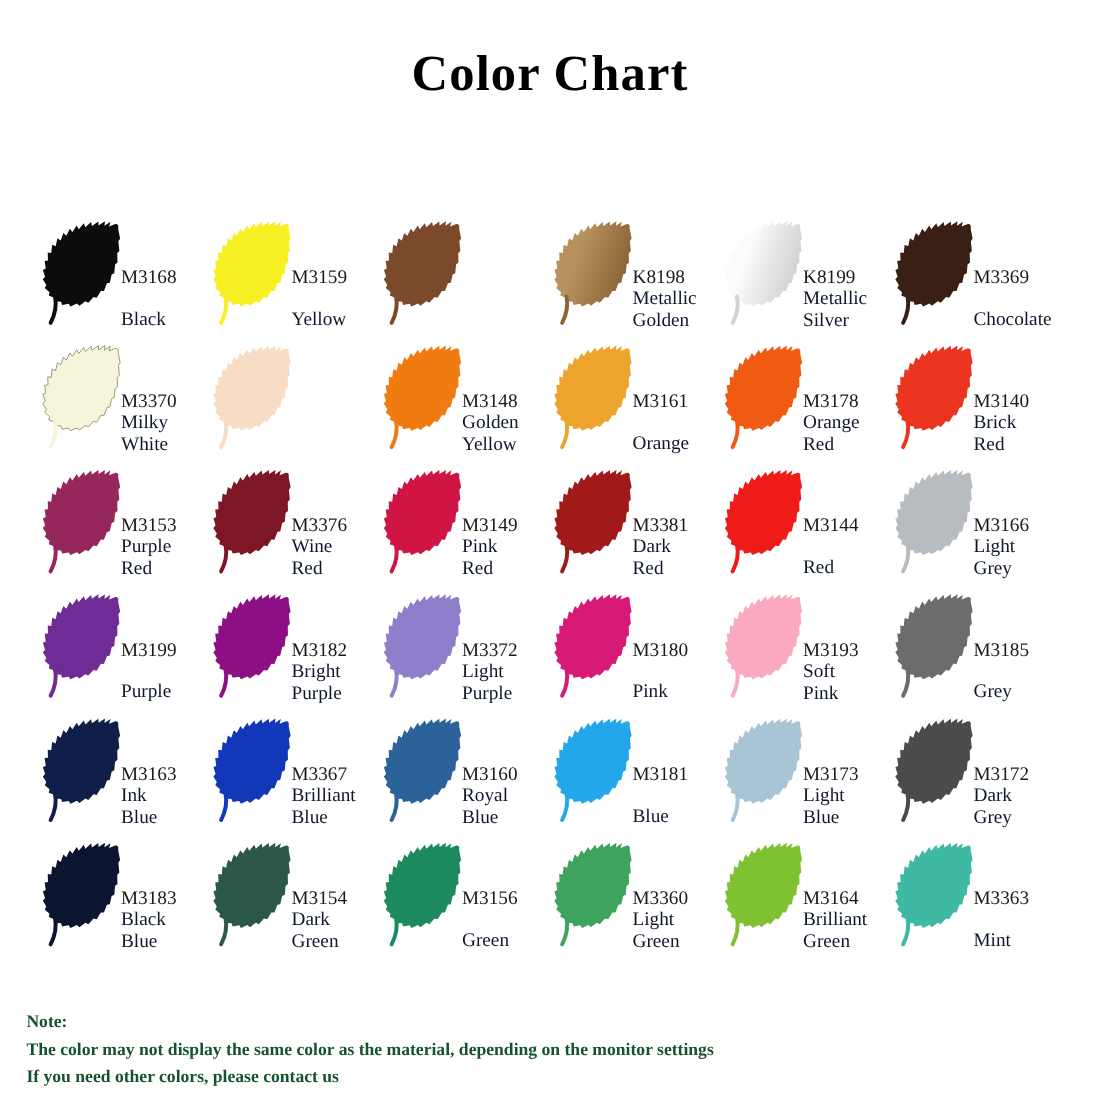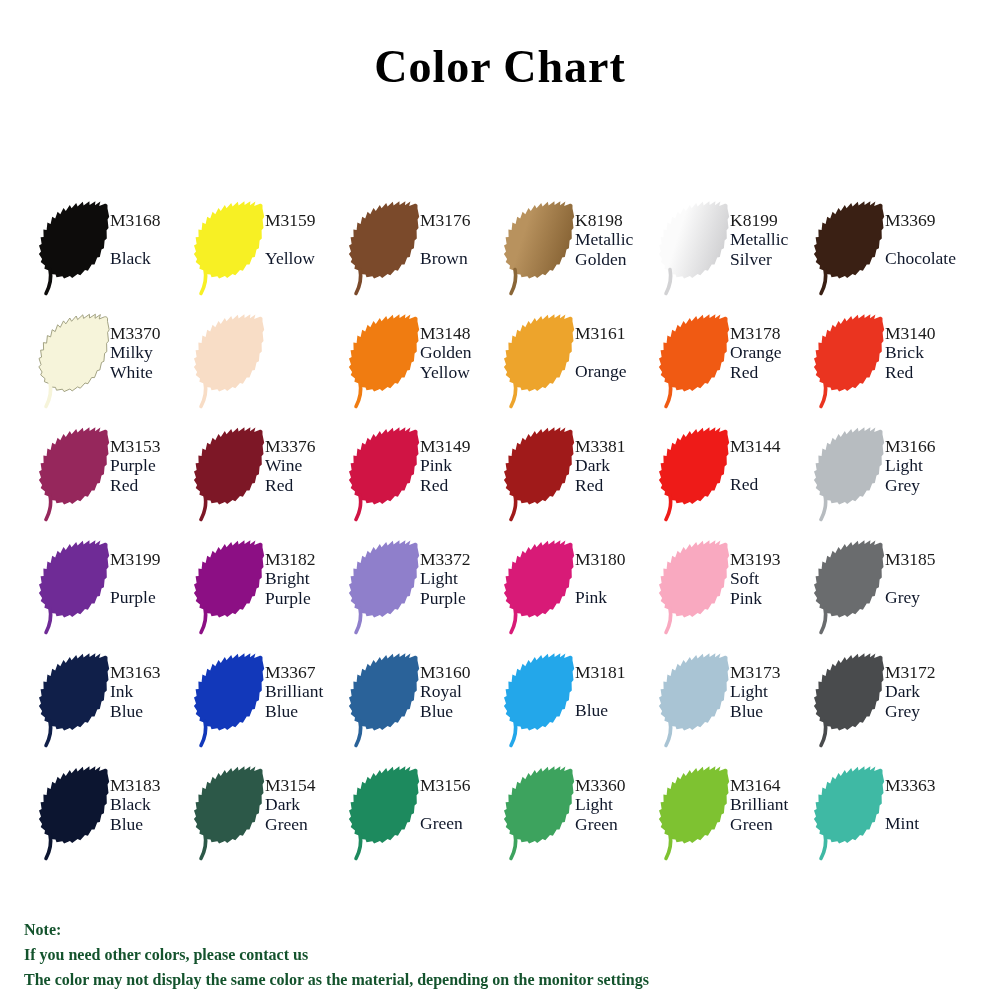--- a/index.html
+++ b/index.html
@@ -75,20 +75,21 @@
     padding-left: 0px;
     margin-left: -6px;
     line-height: 1.11;
   }
 
   .code {
     font-size: 17.5px;
     font-family: "Liberation Serif", "DejaVu Serif", serif;
     color: #1a1a1a;
     white-space: nowrap;
+    margin-top: 31px;
   }
 
   .name {
     font-size: 17.5px;
     font-family: "Liberation Serif", "DejaVu Serif", serif;
     color: #0f172a;
     white-space: pre-line;
   }
 
   
@@ -141,24 +142,20 @@
           <div class="name one-line">Yellow</div>
         </div>
       </div>
       <div class="cell">
         <div class="leaf-wrap">
           <svg viewBox="0 0 78 100" xmlns="http://www.w3.org/2000/svg">
             <path d="M69.5,7.2 C69.0,5.9 67.6,5.4 66.3,5.9 L61.2,8.0 L62.4,3.6 L57.0,7.3 L57.4,3.2 L51.6,7.0 L51.4,3.3 L45.6,7.4 L44.8,3.8 L39.6,8.6 L38.2,5.0 L33.6,10.3 L31.8,7.0 L27.8,12.9 L25.5,9.9 L22.3,16.3 L19.6,13.8 L17.2,20.6 L14.2,18.7 L12.6,25.9 L9.4,24.6 L8.6,32.1 L5.4,31.6 L5.6,38.9 L2.6,39.2 L3.6,46.1 L1.0,47.4 L3.0,53.6 L0.9,55.9 L4.1,61.0 L2.7,63.9 L7.0,67.6 L6.4,70.7 L11.6,72.8 L11.8,75.9 L17.5,76.4 L18.5,79.2 L24.4,78.2 L26.1,80.6 L31.9,78.0 L34.2,79.9 L39.6,75.9 L42.3,77.2 L47.0,72.0 L49.9,72.7 L53.7,66.5 L56.5,66.6 L59.2,59.6 L61.8,59.0 L63.5,51.5 L65.9,50.3 L66.6,42.4 L68.8,40.6 L68.6,32.3 L70.5,30.1 L69.6,21.4 L71.2,18.8 L69.5,10.4 Z" fill="#7b4a2b"></path>
             <path d="M12.0,71.5 C13.5,79.0 13.0,86.0 8.0,95.5" fill="none" stroke="#7b4a2b" stroke-width="3.6" stroke-linecap="round"></path>
           </svg>
         </div>
-        <div class="labels">
-          <div class="code">M3176</div>
-          <div class="name one-line">Brown</div>
-        </div>
       </div>
       <div class="cell">
         <div class="leaf-wrap">
           <svg viewBox="0 0 78 100" xmlns="http://www.w3.org/2000/svg">
             <defs>
               <linearGradient id="g3" x1="0" y1="0" x2="1" y2="0.35">
                 <stop offset="0%" stop-color="#b8925e"></stop>
                 <stop offset="38%" stop-color="#b8925e"></stop>
                 <stop offset="100%" stop-color="#8a6637"></stop>
               </linearGradient>
@@ -579,17 +576,17 @@
         </div>
         <div class="labels">
           <div class="code">M3363</div>
           <div class="name one-line">Mint</div>
         </div>
       </div>
     </div>
 
   <div class="note">
     <div>Note:</div>
+    <div>The color may not display the same color as the material, depending on the monitor settings</div>
     <div>If you need other colors, please contact us</div>
-    <div>The color may not display the same color as the material, depending on the monitor settings</div>
   </div>
 
 </div>
 
 </body></html>

